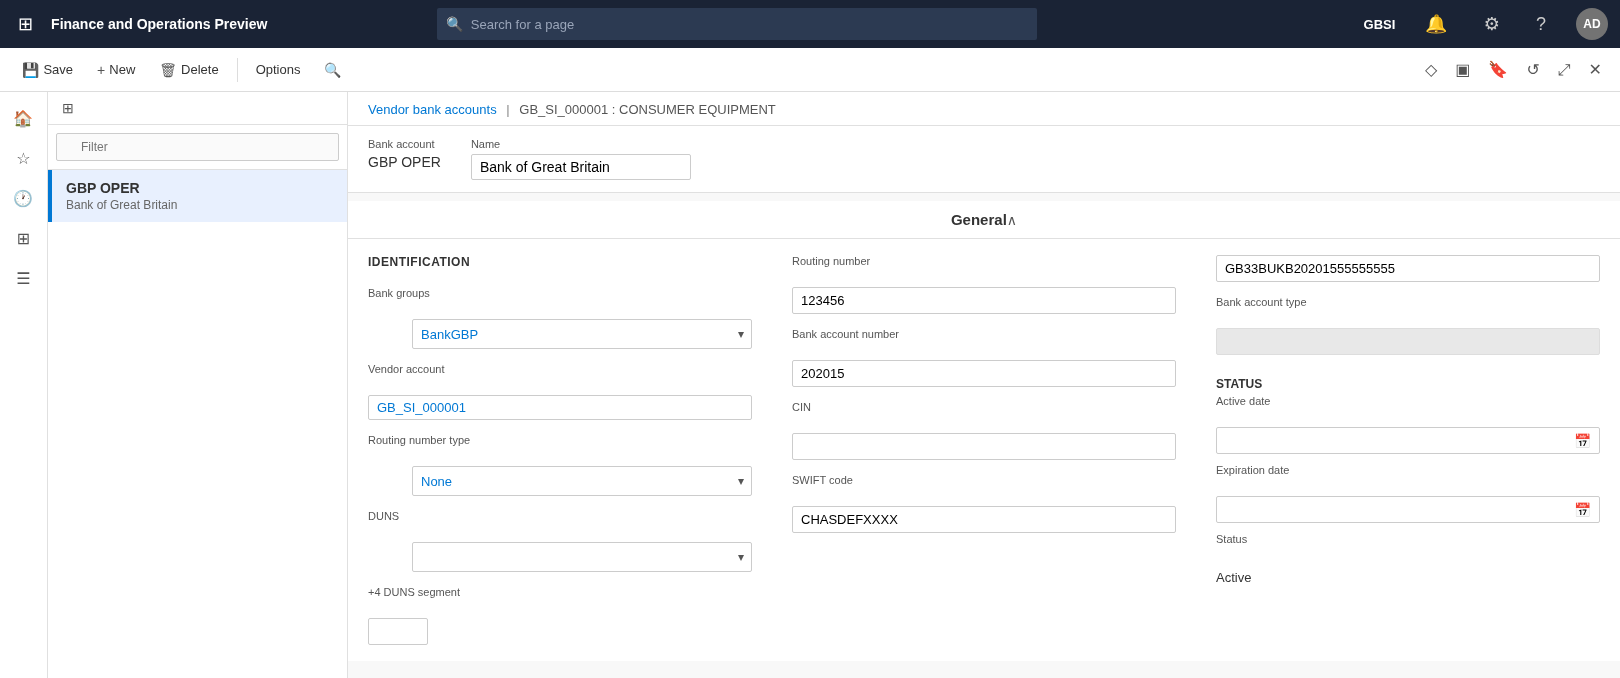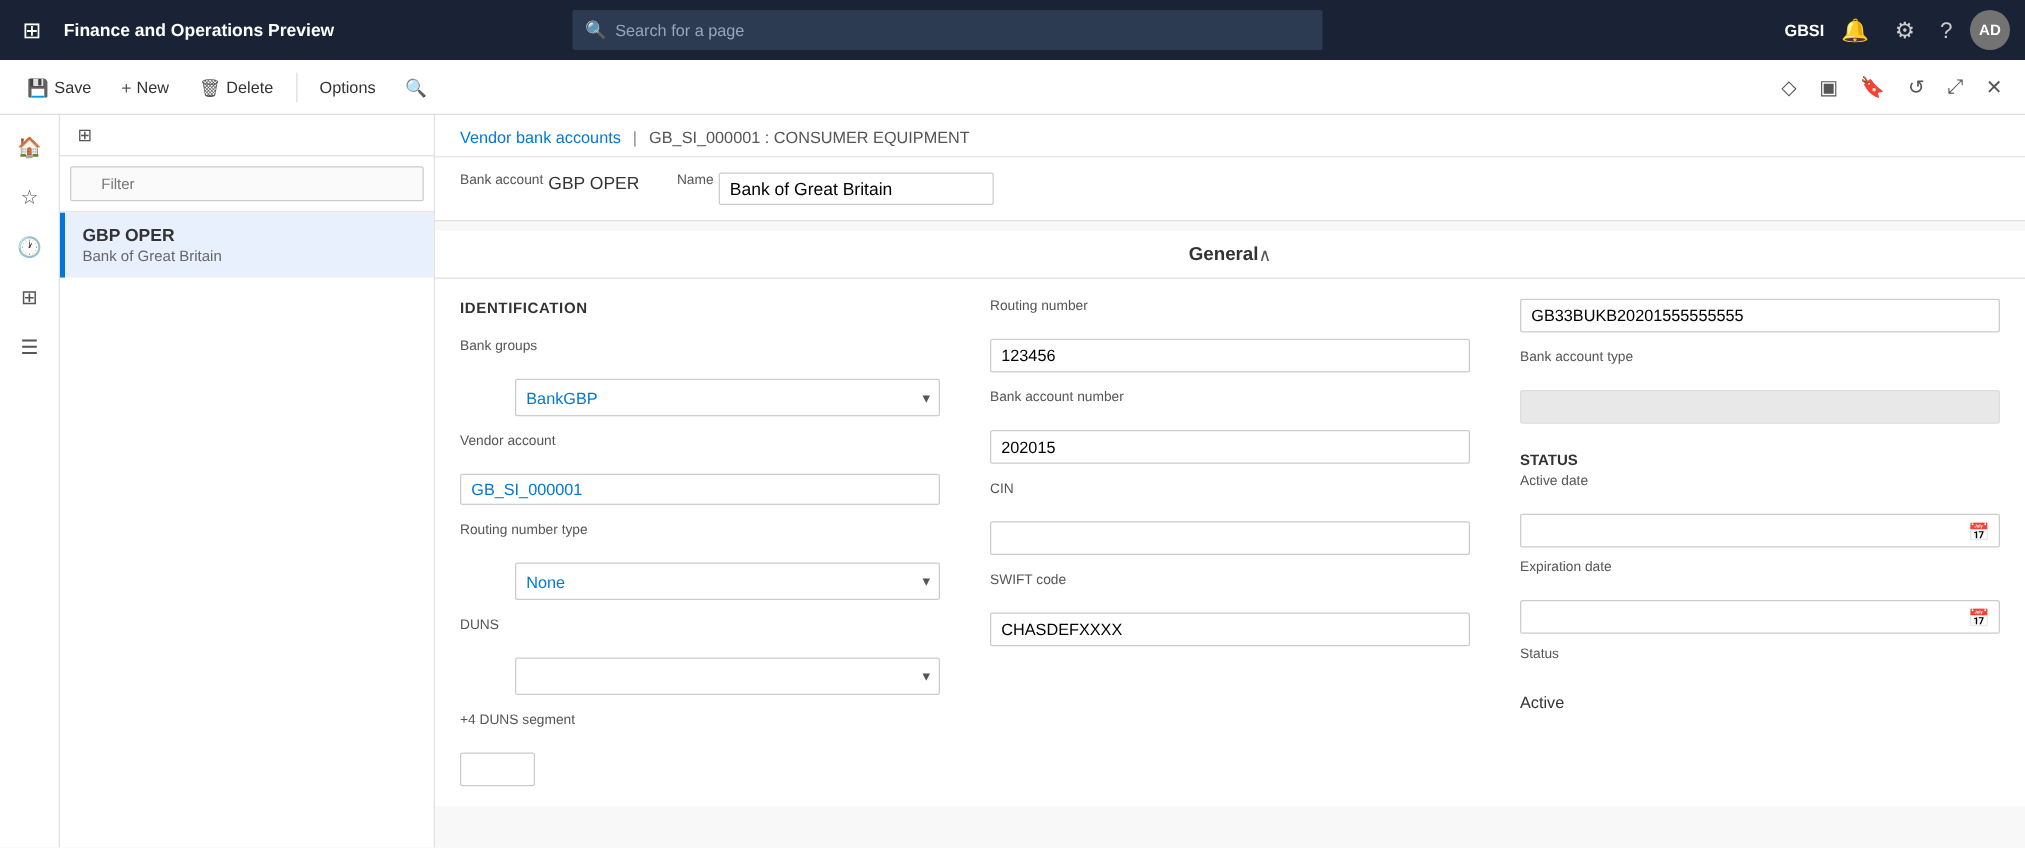--- a/index.html
+++ b/index.html
@@ -51,21 +51,21 @@
       left: 10px;
       top: 50%;
       transform: translateY(-50%);
       color: #9aa5b9;
       font-size: 14px;
     }
     .top-nav-right {
       margin-left: auto;
       display: flex;
       align-items: center;
-      gap: 8px;
+      gap: 24px;
     }
     .top-nav-right .nav-text {
       color: #fff;
       font-size: 13px;
       font-weight: 600;
     }
     .top-nav-right .nav-icon-btn {
       color: #ccc;
       font-size: 18px;
       cursor: pointer;
@@ -239,21 +239,21 @@
     .detail-header {
       background: #fff;
       padding: 12px 20px;
       border-bottom: 1px solid #e0e0e0;
       display: flex;
       gap: 30px;
       align-items: flex-start;
     }
     .field-group {
       display: flex;
-      flex-direction: row;
+      flex-direction: column;
       gap: 4px;
     }
     .field-label {
       font-size: 11px;
       color: #555;
     }
     .field-value-static {
       font-size: 14px;
       color: #333;
     }

